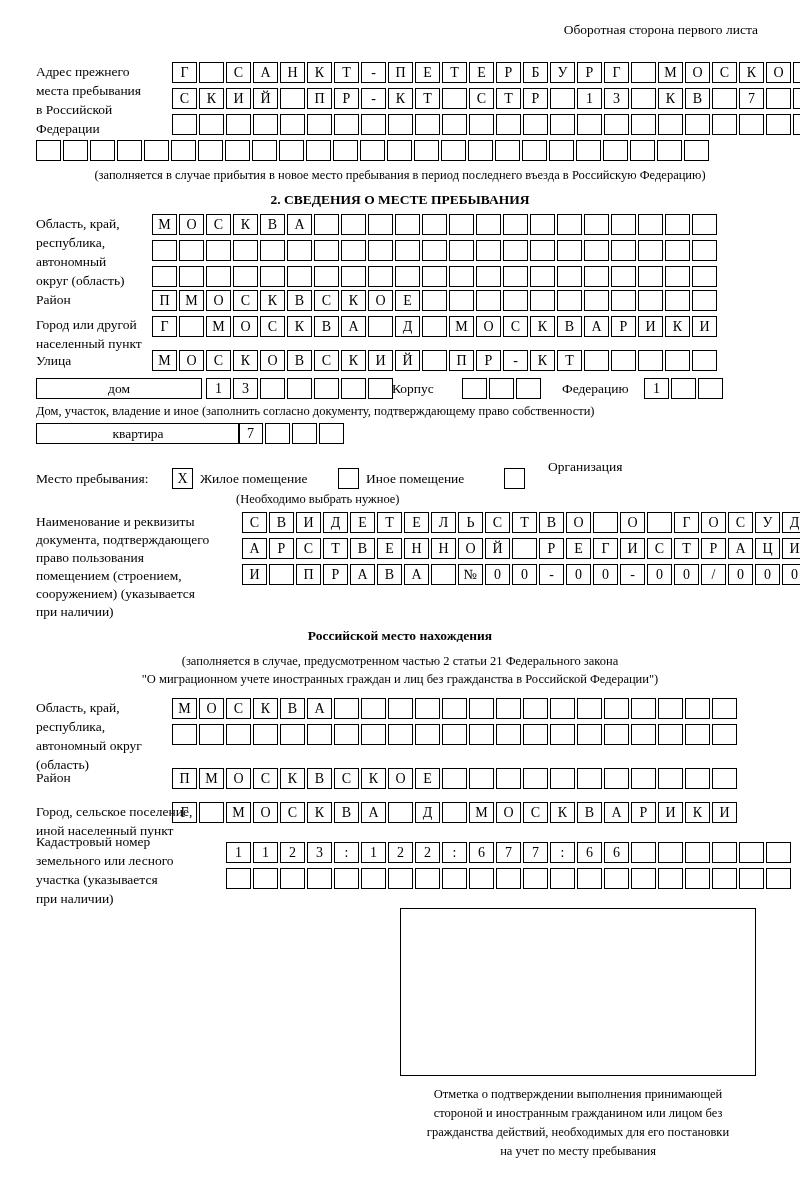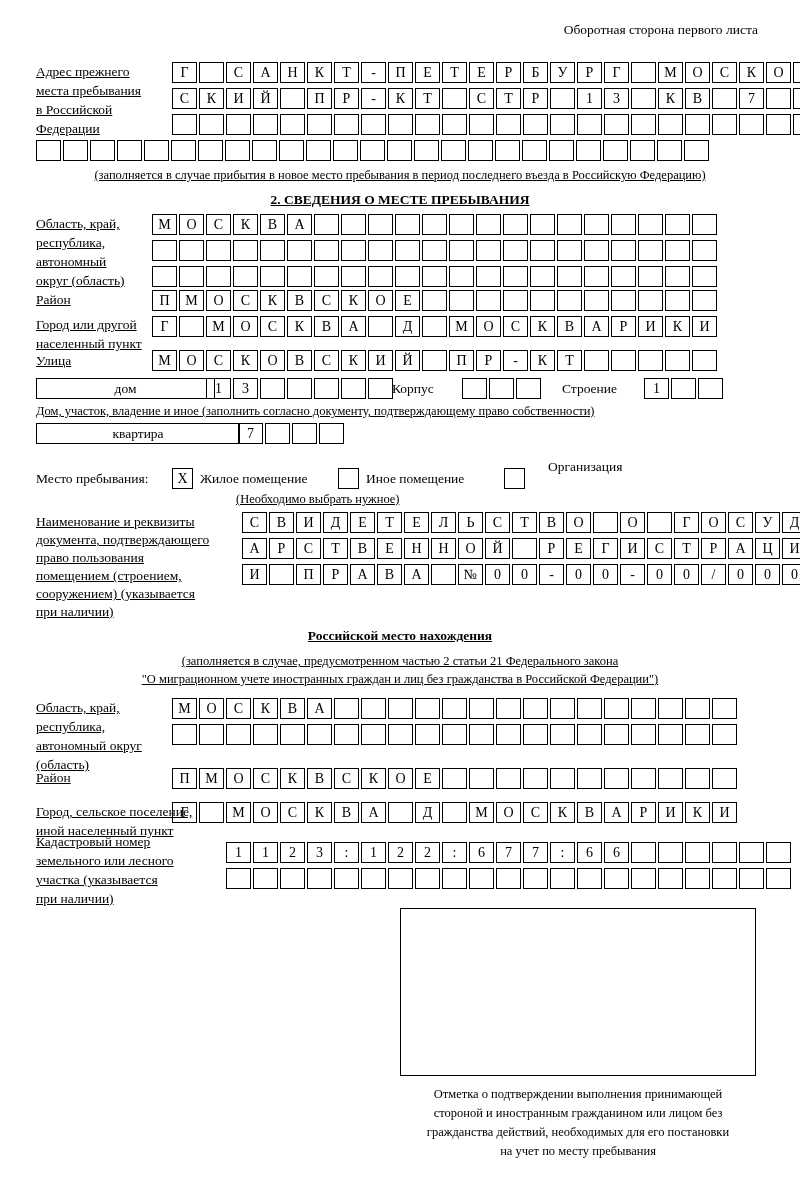--- a/index.html
+++ b/index.html
@@ -24,21 +24,20 @@
     position: absolute;
     top: 22px;
     right: 42px;
     font-size: 13.5px;
   }
   .lbl {
     position: absolute;
     font-size: 13.5px;
     line-height: 19px;
     white-space: pre-line;
-    text-decoration: underline;
   }
   .lbl.center {
     text-align: center;
   }
   .bold {
     font-weight: bold;
   }
   .small {
     font-size: 12.5px;
   }
@@ -359,37 +358,37 @@
       <div class="cell">-</div>
       <div class="cell">К</div>
       <div class="cell">Т</div>
       <div class="cell"></div>
       <div class="cell"></div>
       <div class="cell"></div>
       <div class="cell"></div>
       <div class="cell"></div>
     </div>
 
-  <div class="namebox" style="left:36px; top:378px; width:179px;">дом</div>
+  <div class="namebox" style="left:36px; top:378px; width:166px;">дом</div>
   <div class="boxrow" id="s2-house" style="left:206px; top:378px;">
       <div class="cell">1</div>
       <div class="cell">3</div>
       <div class="cell"></div>
       <div class="cell"></div>
       <div class="cell"></div>
       <div class="cell"></div>
       <div class="cell"></div>
     </div>
   <div class="inline-lbl" style="left:392px; top:378px;">Корпус</div>
   <div class="boxrow" id="s2-korpus" style="left:462px; top:378px;">
       <div class="cell"></div>
       <div class="cell"></div>
       <div class="cell"></div>
     </div>
-  <div class="inline-lbl" style="left:562px; top:378px;">Строение</div>
+  <div class="inline-lbl" style="left:562px; top:378px;">Федерацию</div>
   <div class="boxrow" id="s2-stroenie" style="left:644px; top:378px;">
       <div class="cell">1</div>
       <div class="cell"></div>
       <div class="cell"></div>
     </div>
 
   <div class="lbl small" style="left:20px; top:402px;margin-left:16px;">Дом, участок, владение и иное (заполнить согласно документу, подтверждающему право собственности)</div>
 
   <div class="namebox" style="left:36px; top:423px; width:204px;">квартира</div>
   <div class="boxrow" id="s2-flat" style="left:238px; top:423px;">

